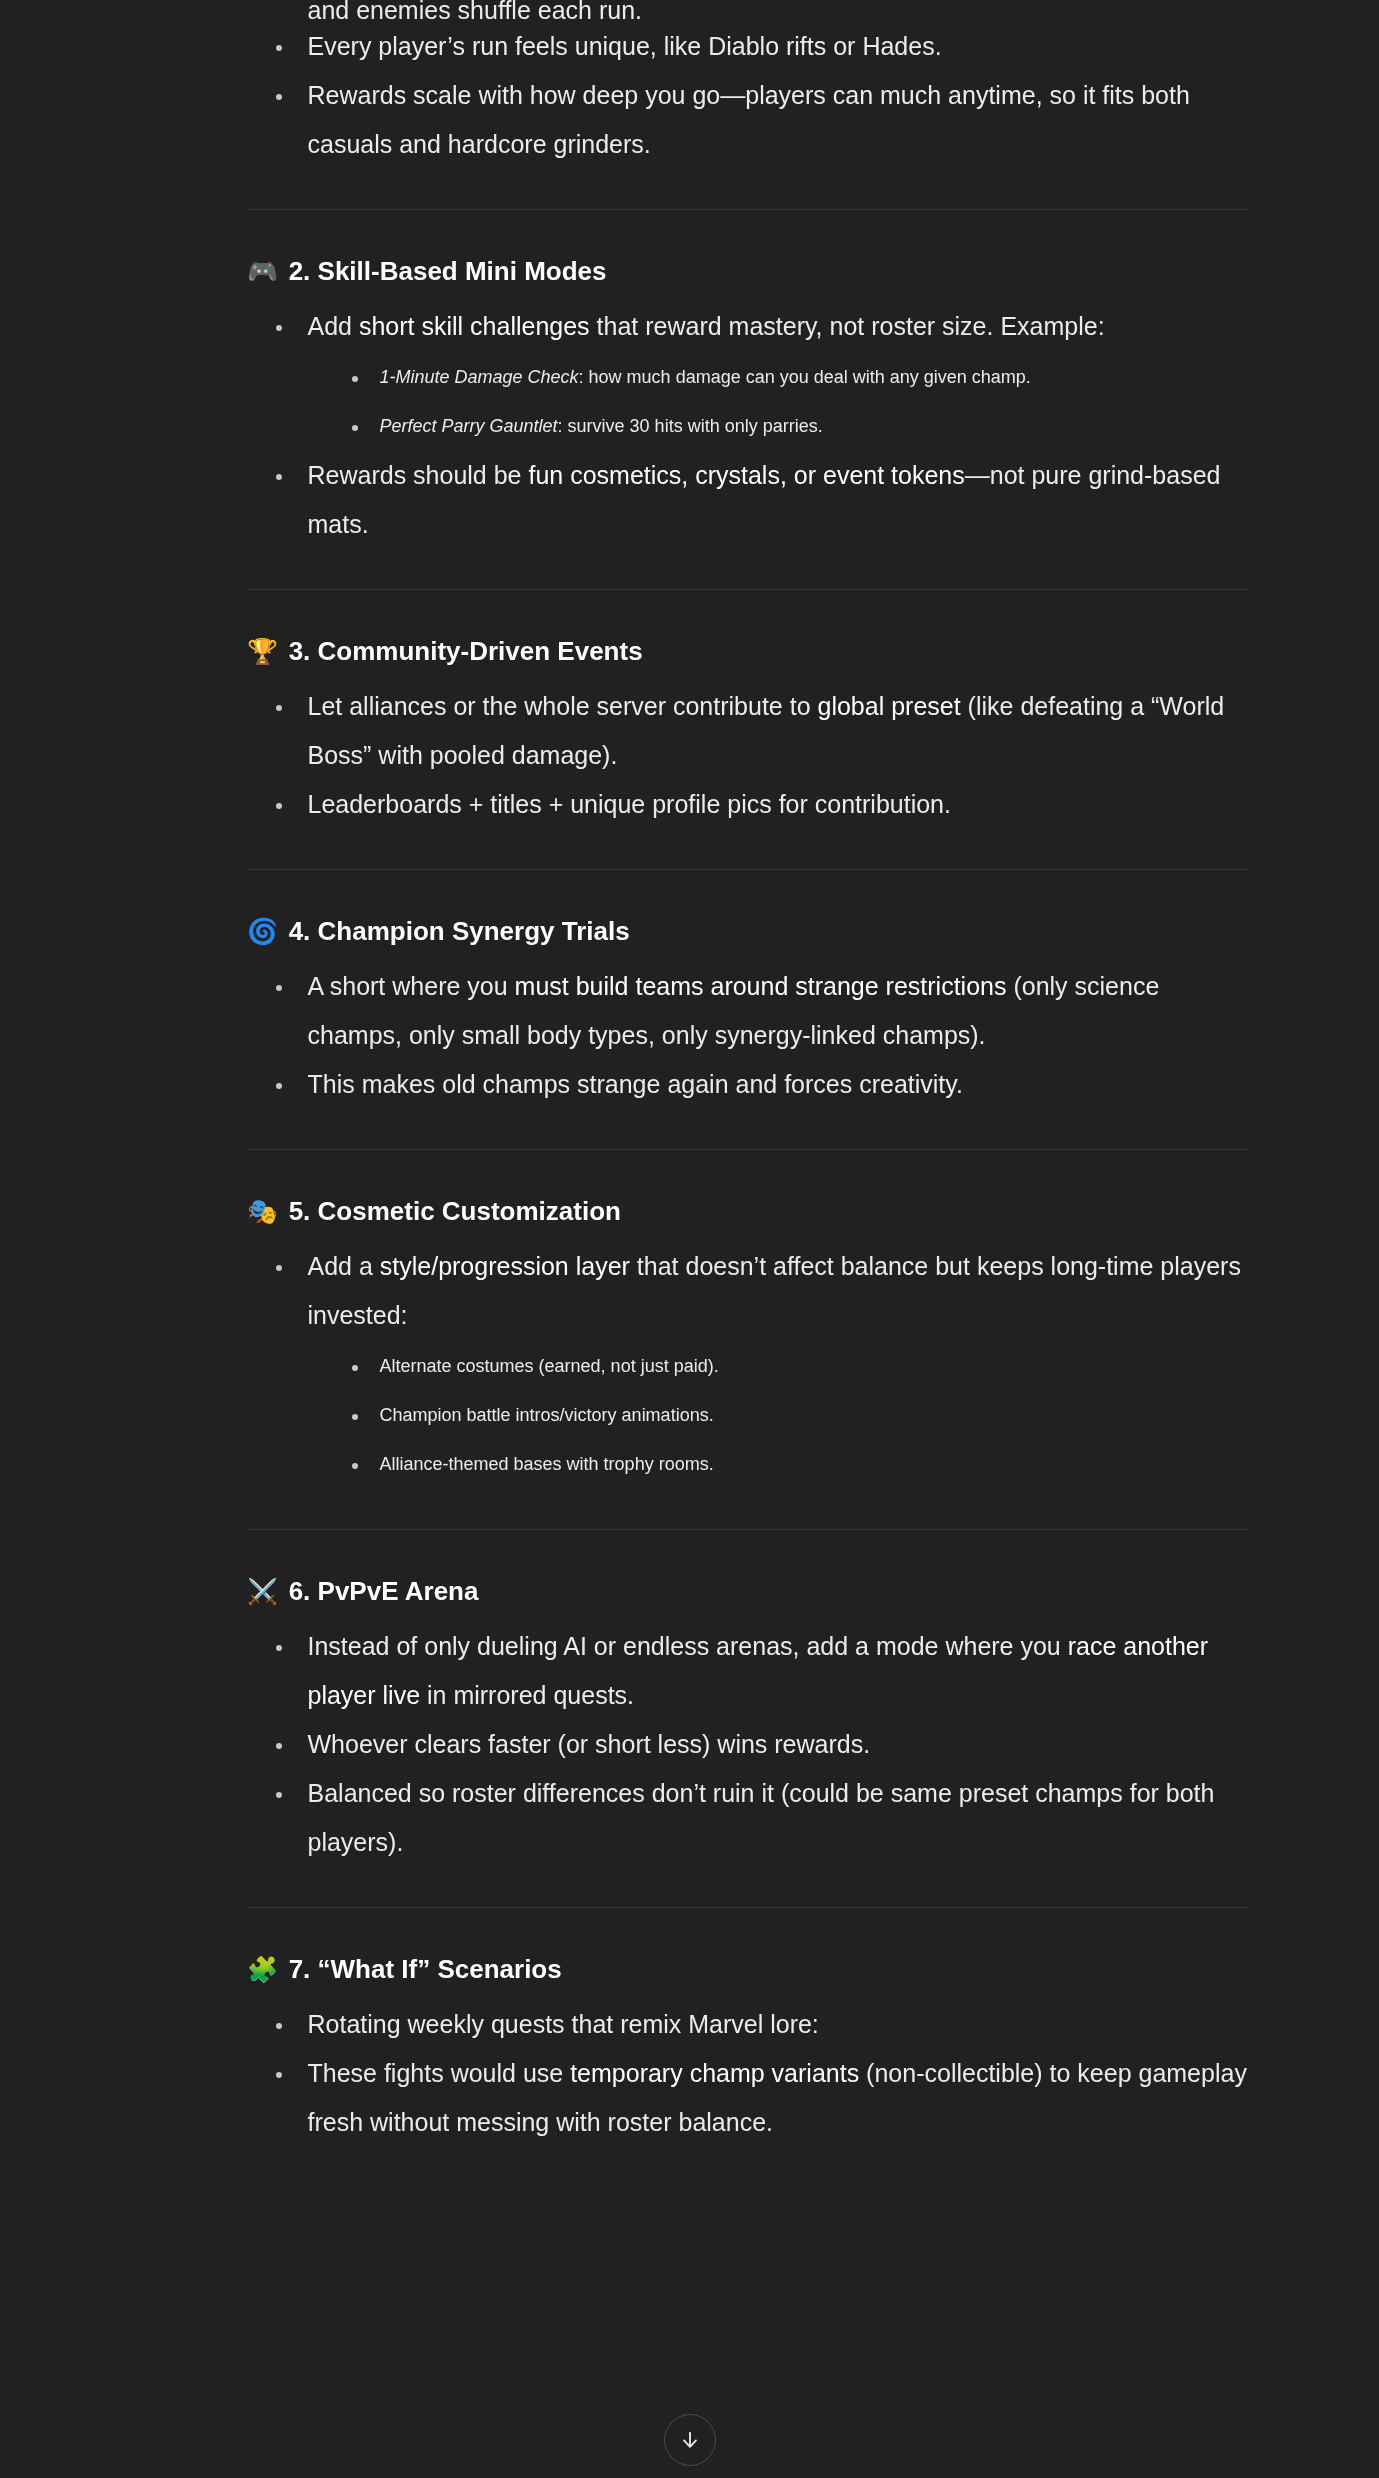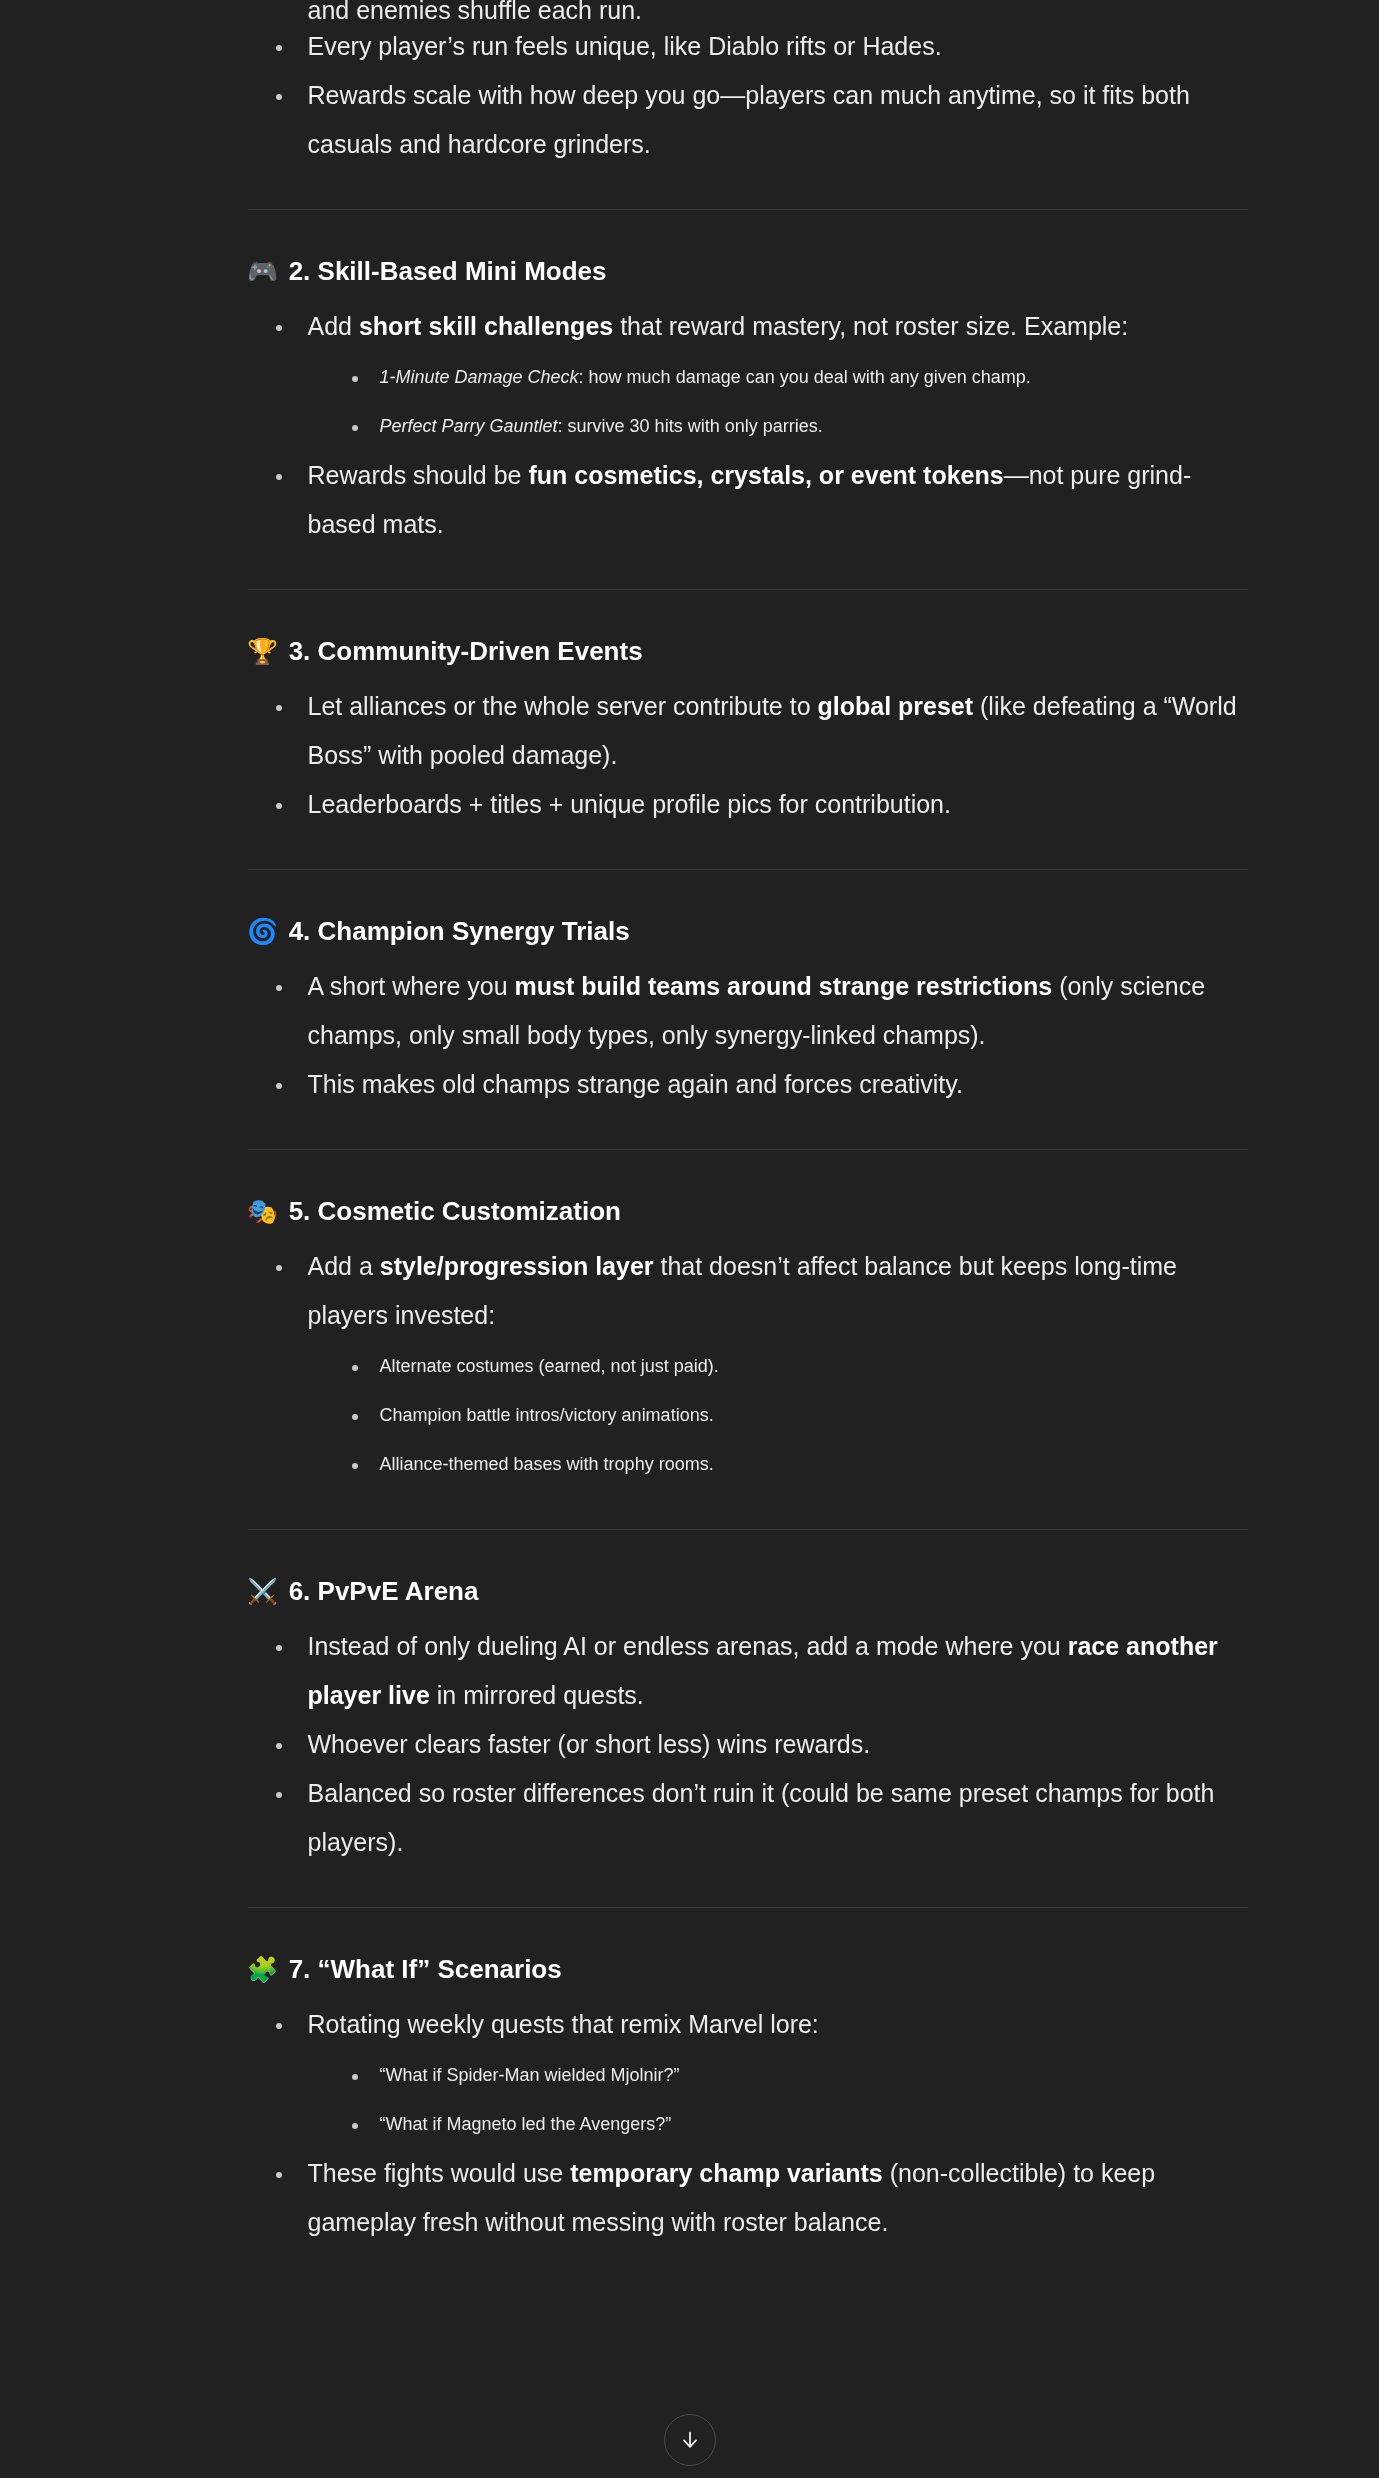--- a/index.html
+++ b/index.html
@@ -104,21 +104,21 @@
     margin:0 0 14px 0;
     display:flex;
     align-items:center;
     gap:10px;
   }
   h3.sec-title .emoji{
     font-size:25px;
     line-height:1;
     display:inline-block;
   }
-  b, strong { font-weight:700; color:#ffffff; }
+  b, strong { font-weight:400; color:#ffffff; }
   i, em { font-style:italic; }
 
   
   .scroll-btn{
     position:absolute;
     left:50%;
     transform:translateX(-50%);
     bottom:12px;
     width:52px; height:52px;
     border-radius:50%;
@@ -208,24 +208,21 @@
             <li><span>Balanced so roster differences don’t ruin it (could be same preset champs for both players).</span></li>
           </ul>
         </section>
         <section class="sec">
           <hr class="divider">
           <h3 class="sec-title">
             <span class="emoji">🧩</span>
             <span>7. “What If” Scenarios</span>
           </h3>
           <ul class="lvl1">
-            <li><span>Rotating weekly quests that remix Marvel lore:</span><ul class="lvl2">
-                <li><span>“What if Spider-Man wielded Mjolnir?”</span></li>
-                <li><span>“What if Magneto led the Avengers?”</span></li>
-              </ul></li>
+            <li><span>Rotating weekly quests that remix Marvel lore:</span></li>
             <li><span>These fights would use </span><b>temporary champ variants</b><span> (non-collectible) to keep gameplay fresh without messing with roster balance.</span></li>
           </ul>
         </section>
       </div>
 
   </div>
 </div>
 
 <div class="scroll-btn" title="Scroll to bottom">
   <svg width="22" height="22" viewBox="0 0 24 24" fill="none">

